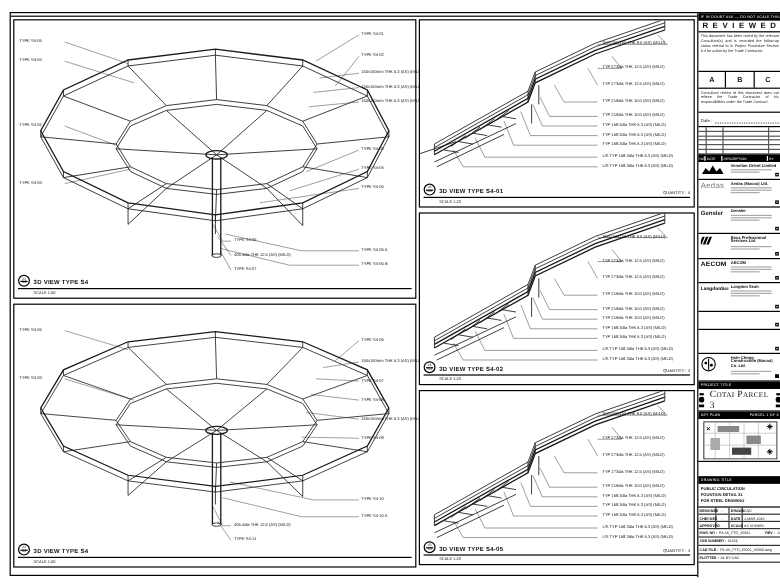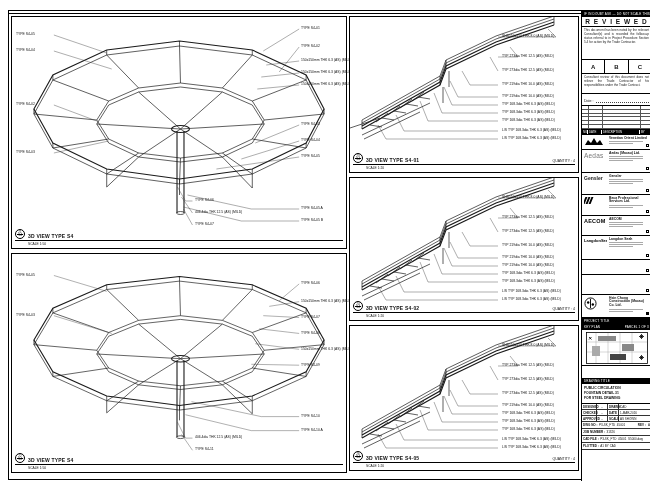--- a/index.html
+++ b/index.html
@@ -573,20 +573,35 @@
       <div class="co-body">
         <div class="co-name">Hsin Chong Construction (Macau) Co. Ltd.</div>
         <div class="addr"></div>
           <div class="addr s"></div>
       </div>
       <span class="chk filled"></span>
     </div>
 
     <div class="blk blackbar" style="height:6px">PROJECT TITLE</div>
 
+    <div class="blk" style="height:19px">
+      <div class="cotai">
+        <svg width="6" height="13" viewBox="0 0 6 13">
+          <rect x="1" y="0" width="4" height="2" fill="#000"></rect>
+            <circle cx="3" cy="6" r="2.6" fill="#000"></circle>
+          <rect x="0.5" y="10.5" width="5" height="2.5" fill="#000"></rect>
+        </svg>
+        <span class="cotai-name">Cotai Parcel 3</span>
+        <svg width="6" height="13" viewBox="0 0 6 13">
+          <rect x="1" y="0" width="4" height="2" fill="#000"></rect>
+            <circle cx="3" cy="6" r="2.6" fill="#000"></circle>
+          <rect x="0.5" y="10.5" width="5" height="2.5" fill="#000"></rect>
+        </svg>
+      </div>
+    </div>
 
     <div class="blk blackbar kbar" style="height:6px">
       <span>KEY PLAN</span>
       <span>PARCEL 1 OF 3</span>
     </div>
 
     <div class="blk" style="height:36px;display:flex;align-items:center;justify-content:center;">
       <svg width="62" height="32" viewBox="0 0 62 32">
         <rect x="0.5" y="0.5" width="61" height="31" fill="#fff" stroke="#000" stroke-width="0.8"></rect>
         <g stroke="#999" stroke-width="0.4">

